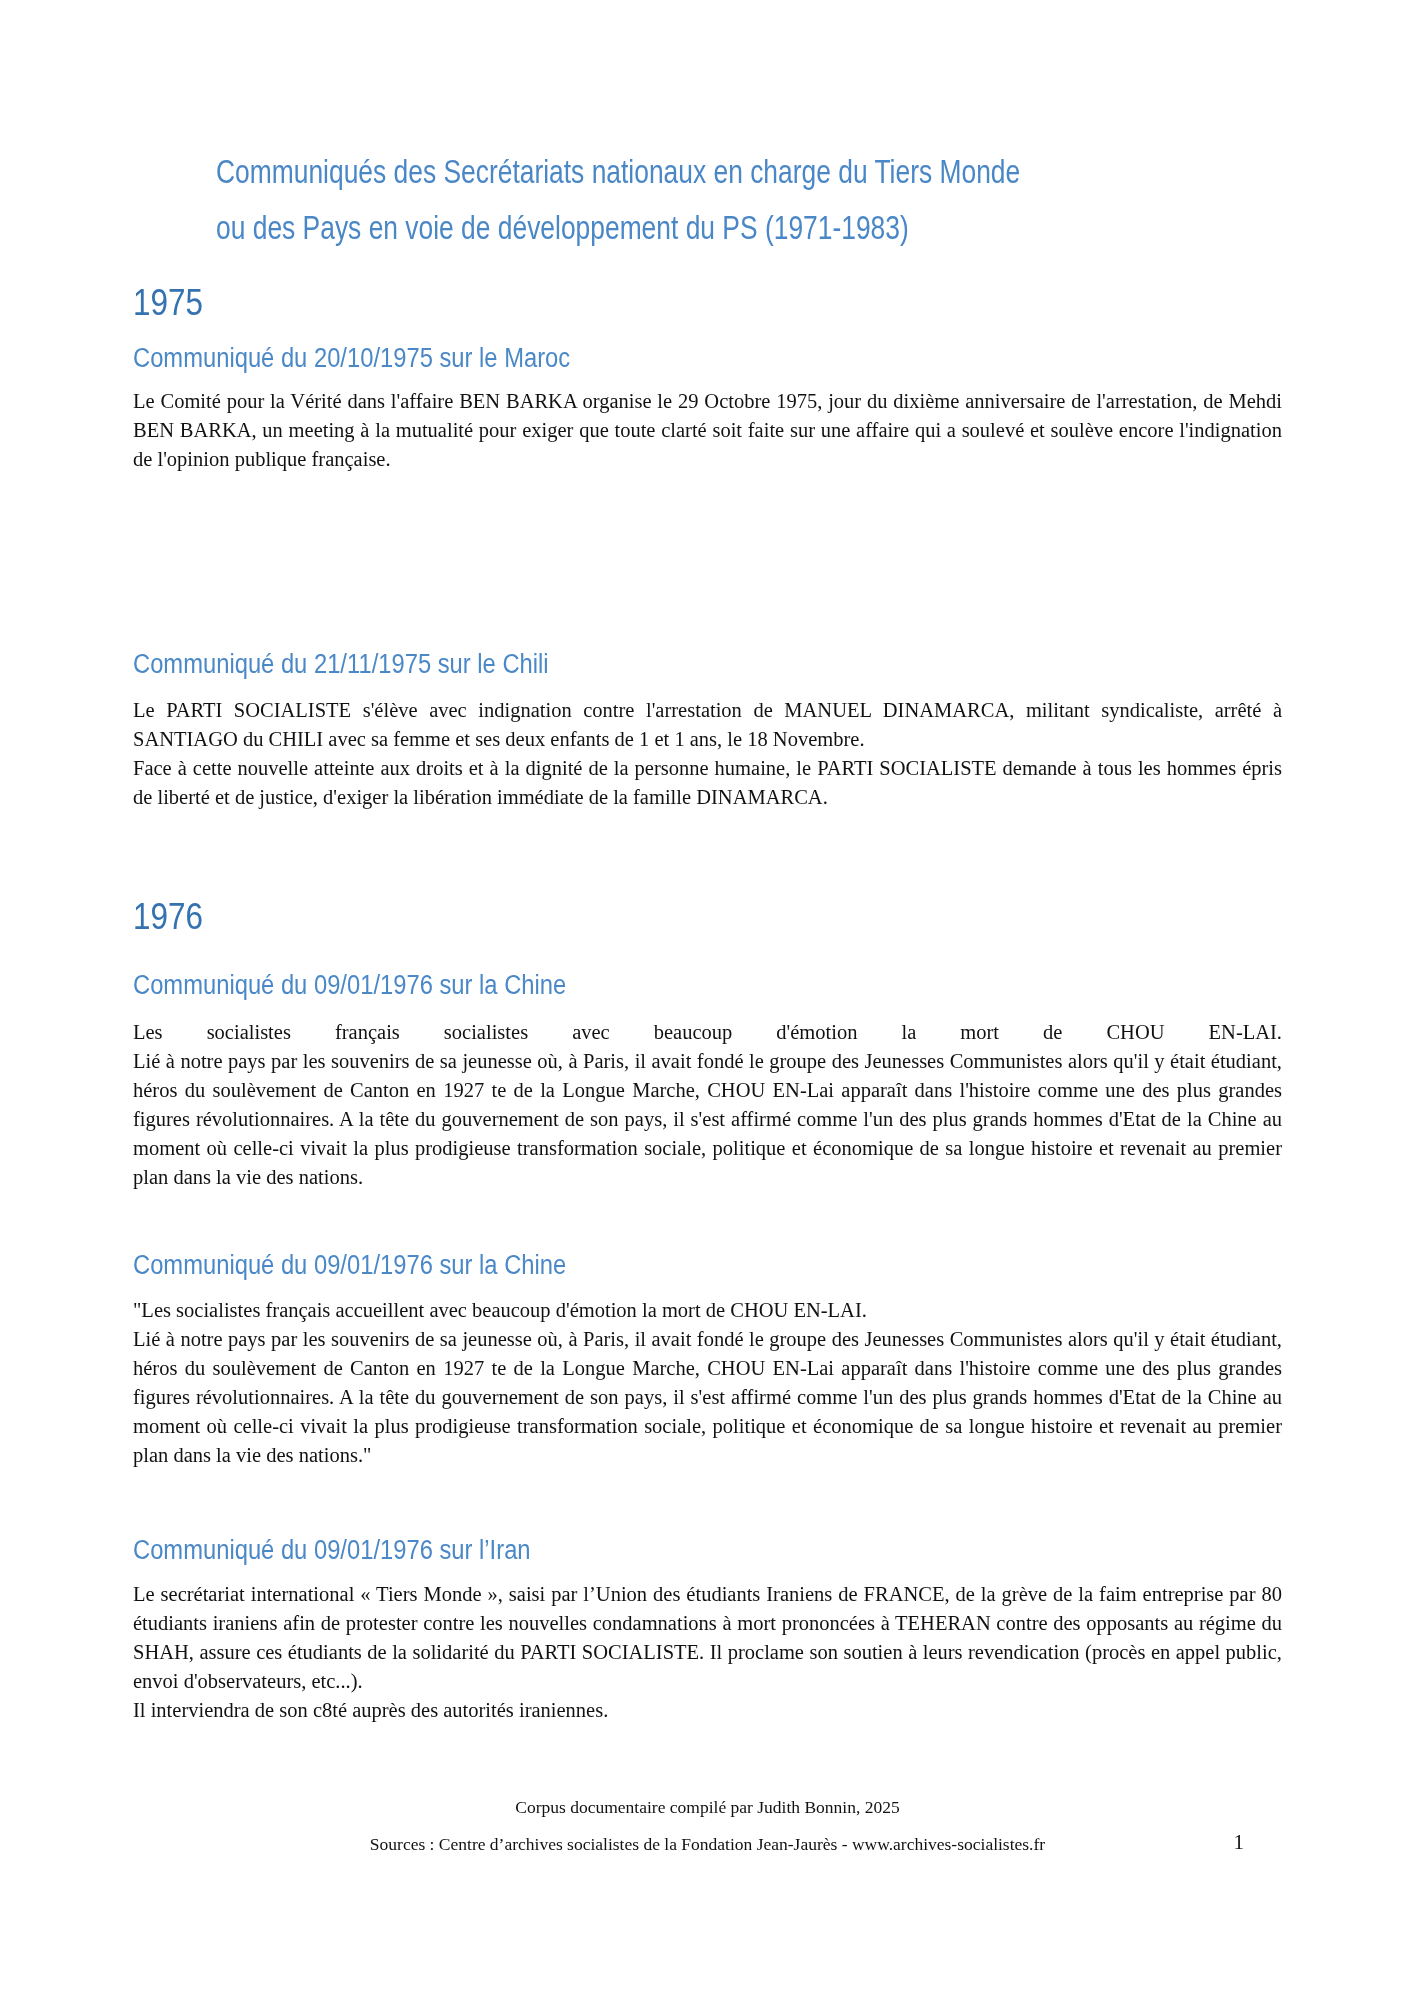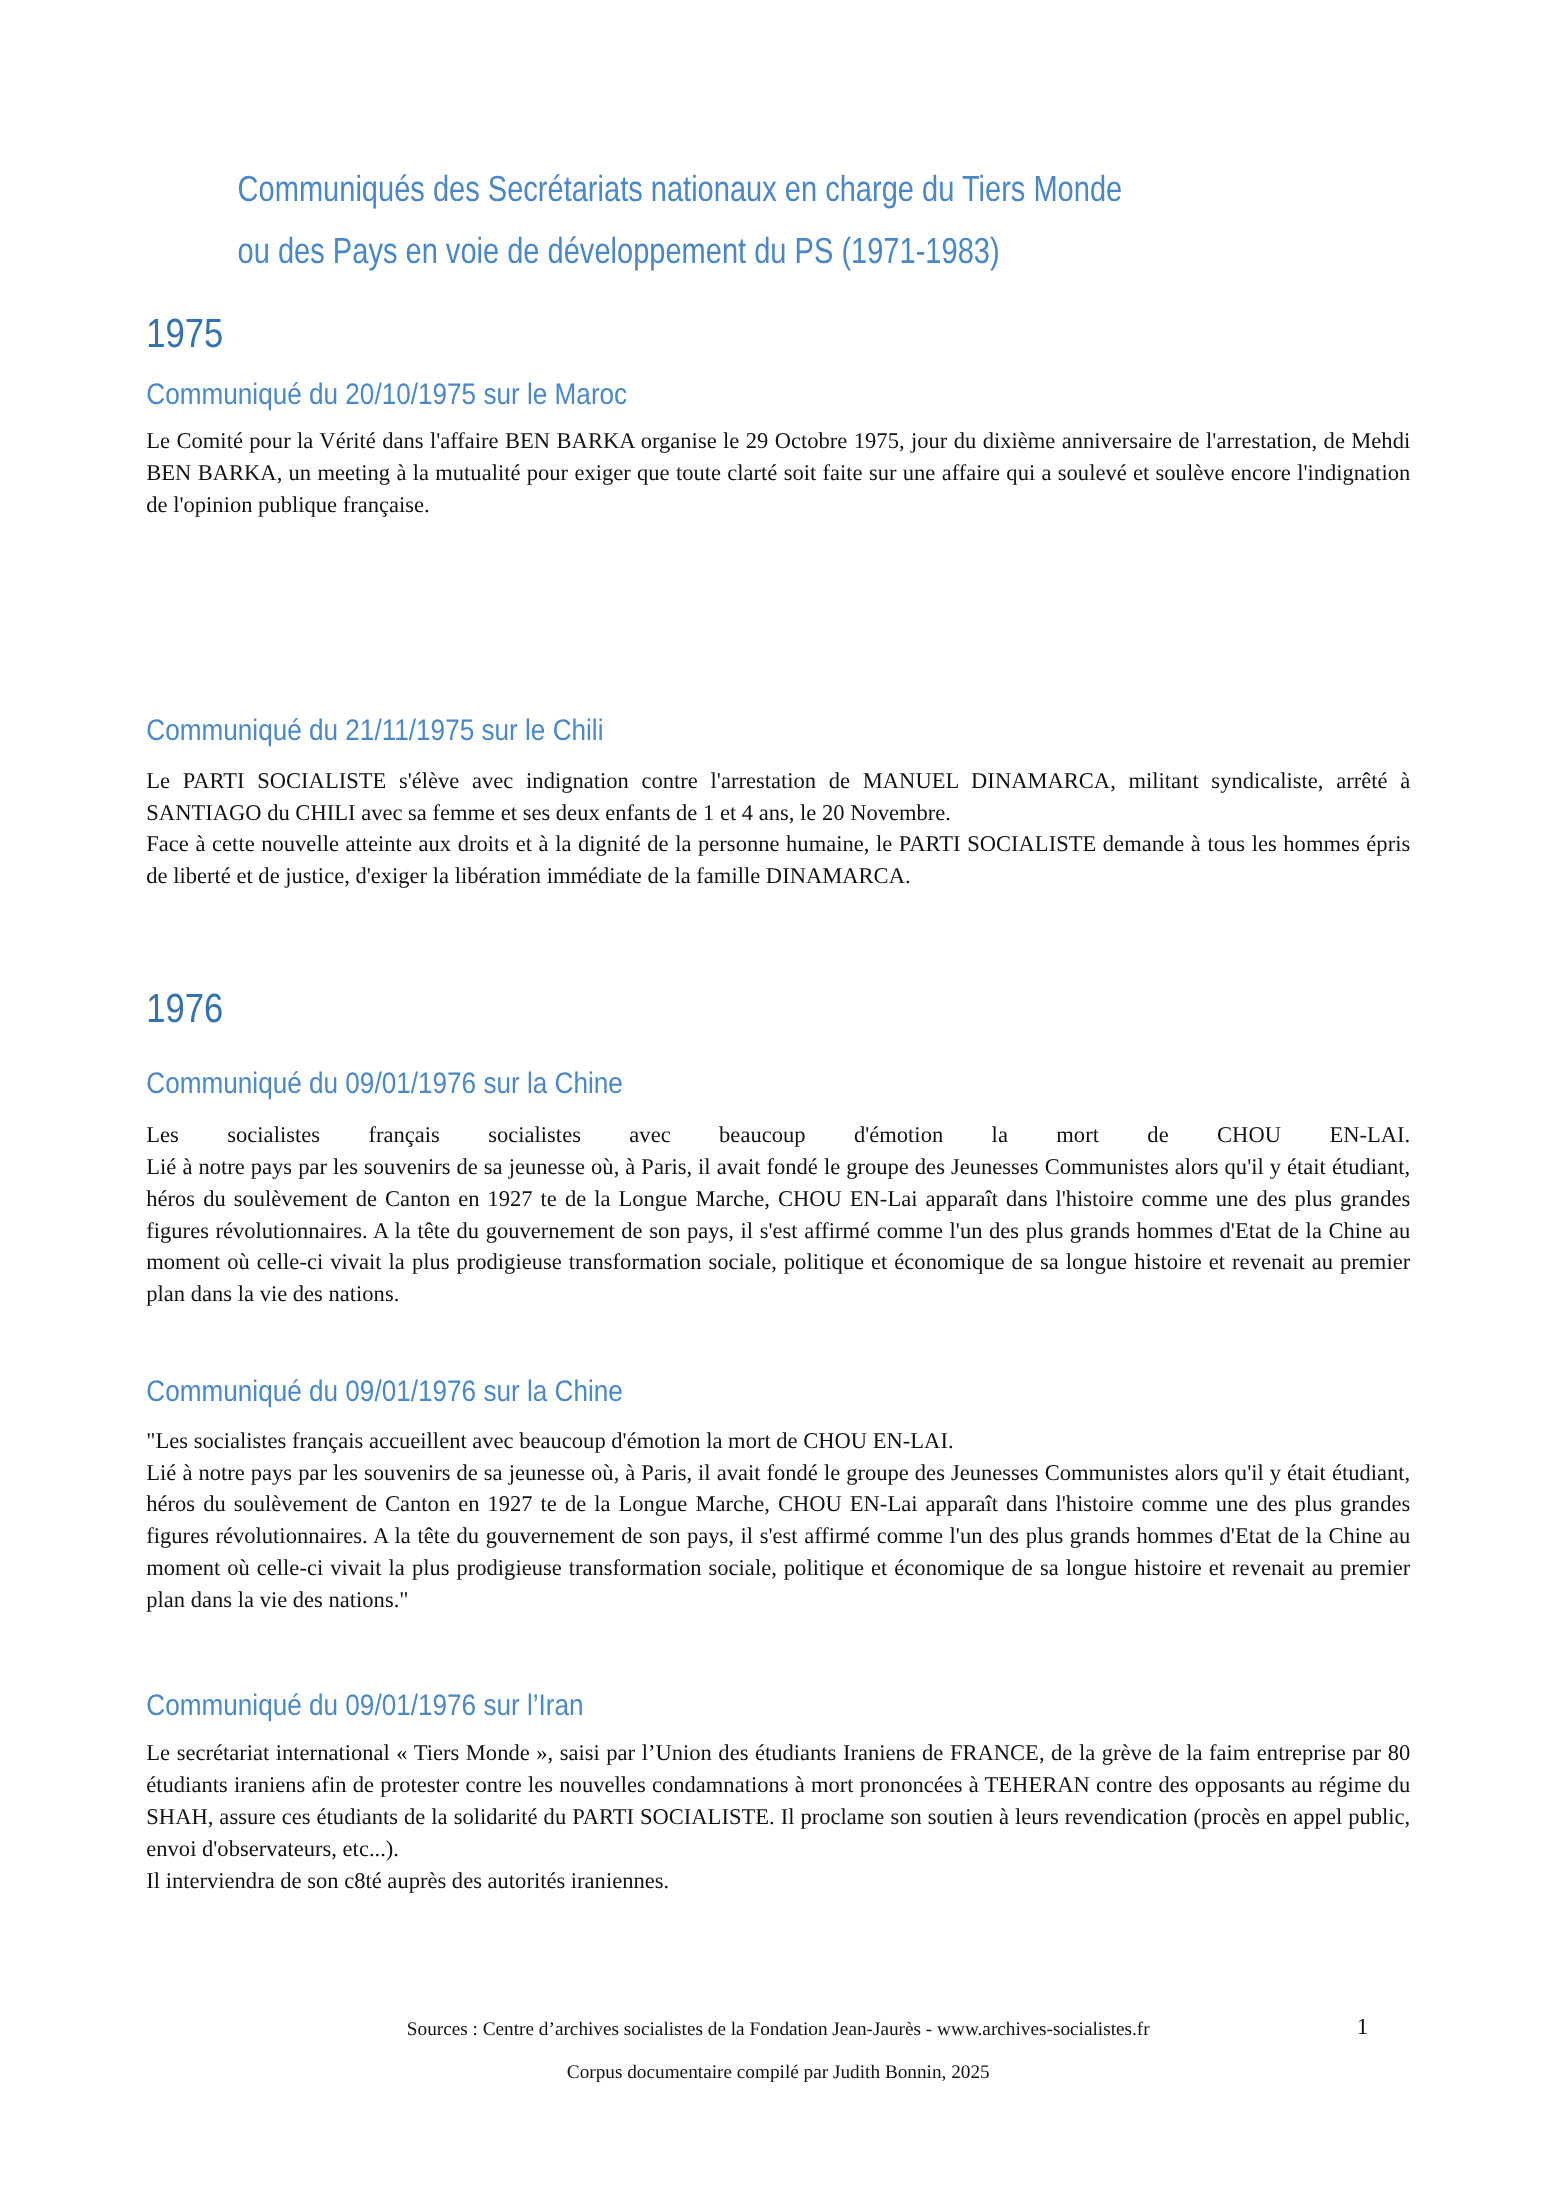--- a/index.html
+++ b/index.html
@@ -84,21 +84,21 @@
 
   <div class="abs year-heading" style="top:281px">1975</div>
 
   <div class="abs sub-heading" style="top:341px">Communiqué du 20/10/1975 sur le Maroc</div>
   <div class="abs body-par" style="top:387px">
     <div class="seg">Le Comité pour la Vérité dans l'affaire BEN BARKA organise le 29 Octobre 1975, jour du dixième anniversaire de l'arrestation, de Mehdi BEN BARKA, un meeting à la mutualité pour exiger que toute clarté soit faite sur une affaire qui a soulevé et soulève encore l'indignation de l'opinion publique française.</div>
   </div>
 
   <div class="abs sub-heading" style="top:647px">Communiqué du 21/11/1975 sur le Chili</div>
   <div class="abs body-par" style="top:696px">
-    <div class="seg">Le PARTI SOCIALISTE s'élève avec indignation contre l'arrestation de MANUEL DINAMARCA, militant syndicaliste, arrêté à SANTIAGO du CHILI avec sa femme et ses deux enfants de 1 et 4 ans, le 20 Novembre.</div>
+    <div class="seg">Le PARTI SOCIALISTE s'élève avec indignation contre l'arrestation de MANUEL DINAMARCA, militant syndicaliste, arrêté à SANTIAGO du CHILI avec sa femme et ses deux enfants de 1 et 1 ans, le 18 Novembre.</div>
     <div class="seg">Face à cette nouvelle atteinte aux droits et à la dignité de la personne humaine, le PARTI SOCIALISTE demande à tous les hommes épris de liberté et de justice, d'exiger la libération immédiate de la famille DINAMARCA.</div>
   </div>
 
   <div class="abs year-heading" style="top:895px">1976</div>
 
   <div class="abs sub-heading" style="top:968px">Communiqué du 09/01/1976 sur la Chine</div>
   <div class="abs body-par" style="top:1018px">
     <div class="seg line-stretch">Les socialistes français socialistes avec beaucoup d'émotion la mort de CHOU EN-LAI.</div>
     <div class="seg">Lié à notre pays par les souvenirs de sa jeunesse où, à Paris, il avait fondé le groupe des Jeunesses Communistes alors qu'il y était étudiant, héros du soulèvement de Canton en 1927 te de la Longue Marche, CHOU EN-Lai apparaît dans l'histoire comme une des plus grandes figures révolutionnaires. A la tête du gouvernement de son pays, il s'est affirmé comme l'un des plus grands hommes d'Etat de la Chine au moment où celle-ci vivait la plus prodigieuse transformation sociale, politique et économique de sa longue histoire et revenait au premier plan dans la vie des nations.</div>
   </div>
@@ -109,16 +109,16 @@
     <div class="seg">Lié à notre pays par les souvenirs de sa jeunesse où, à Paris, il avait fondé le groupe des Jeunesses Communistes alors qu'il y était étudiant, héros du soulèvement de Canton en 1927 te de la Longue Marche, CHOU EN-Lai apparaît dans l'histoire comme une des plus grandes figures révolutionnaires. A la tête du gouvernement de son pays, il s'est affirmé comme l'un des plus grands hommes d'Etat de la Chine au moment où celle-ci vivait la plus prodigieuse transformation sociale, politique et économique de sa longue histoire et revenait au premier plan dans la vie des nations."</div>
   </div>
 
   <div class="abs sub-heading" style="top:1533px">Communiqué du 09/01/1976 sur l’Iran</div>
   <div class="abs body-par" style="top:1580px">
     <div class="seg">Le secrétariat international « Tiers Monde », saisi par l’Union des étudiants Iraniens de FRANCE, de la grève de la faim entreprise par 80 étudiants iraniens afin de protester contre les nouvelles condamnations à mort prononcées à TEHERAN contre des opposants au régime du SHAH, assure ces étudiants de la solidarité du PARTI SOCIALISTE. Il proclame son soutien à leurs revendication (procès en appel public, envoi d'observateurs, etc...).</div>
     <div class="seg">Il interviendra de son c8té auprès des autorités iraniennes.</div>
   </div>
 
   <div class="abs page-number" style="top:1830px">1</div>
-  <div class="abs footer-line" style="top:1870px">Corpus documentaire compilé par Judith Bonnin, 2025</div>
+  <div class="abs footer-line" style="top:1794px">Corpus documentaire compilé par Judith Bonnin, 2025</div>
   <div class="abs footer-line" style="top:1831px">Sources : Centre d’archives socialistes de la Fondation Jean-Jaurès - www.archives-socialistes.fr</div>
 
 </div>
 
 </body></html>

